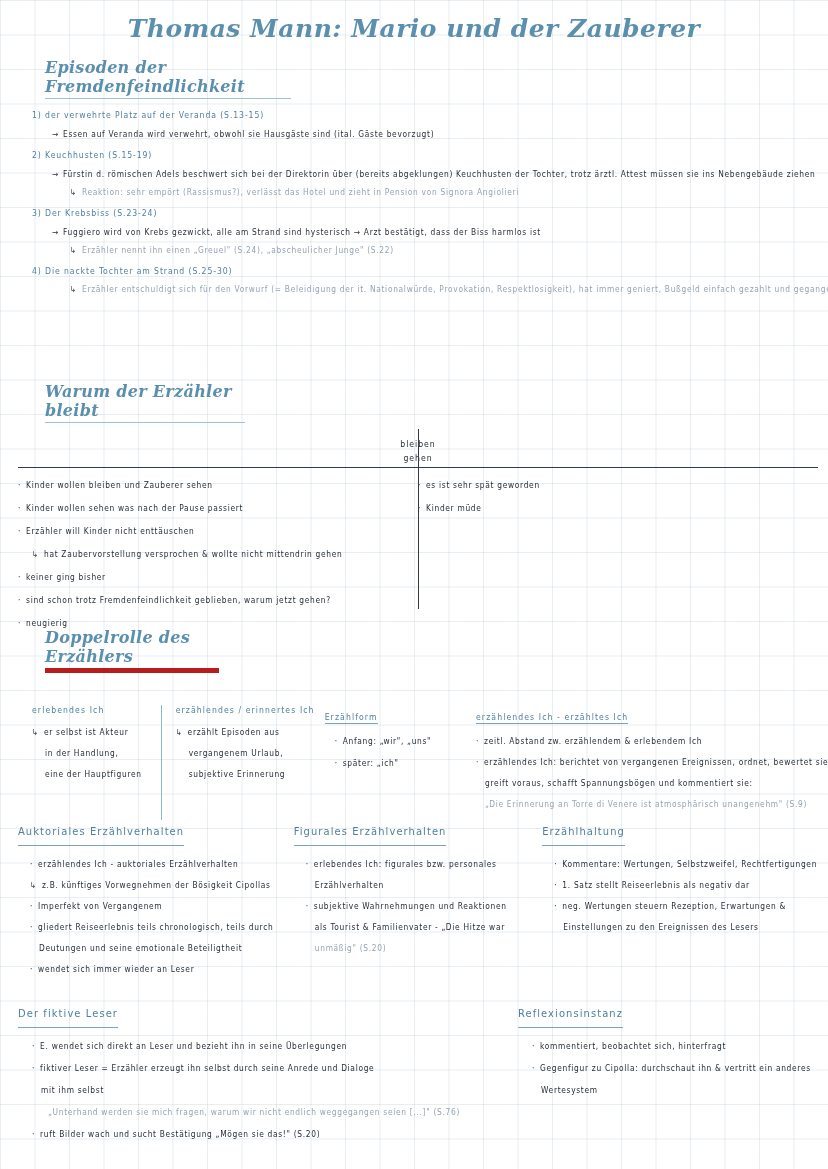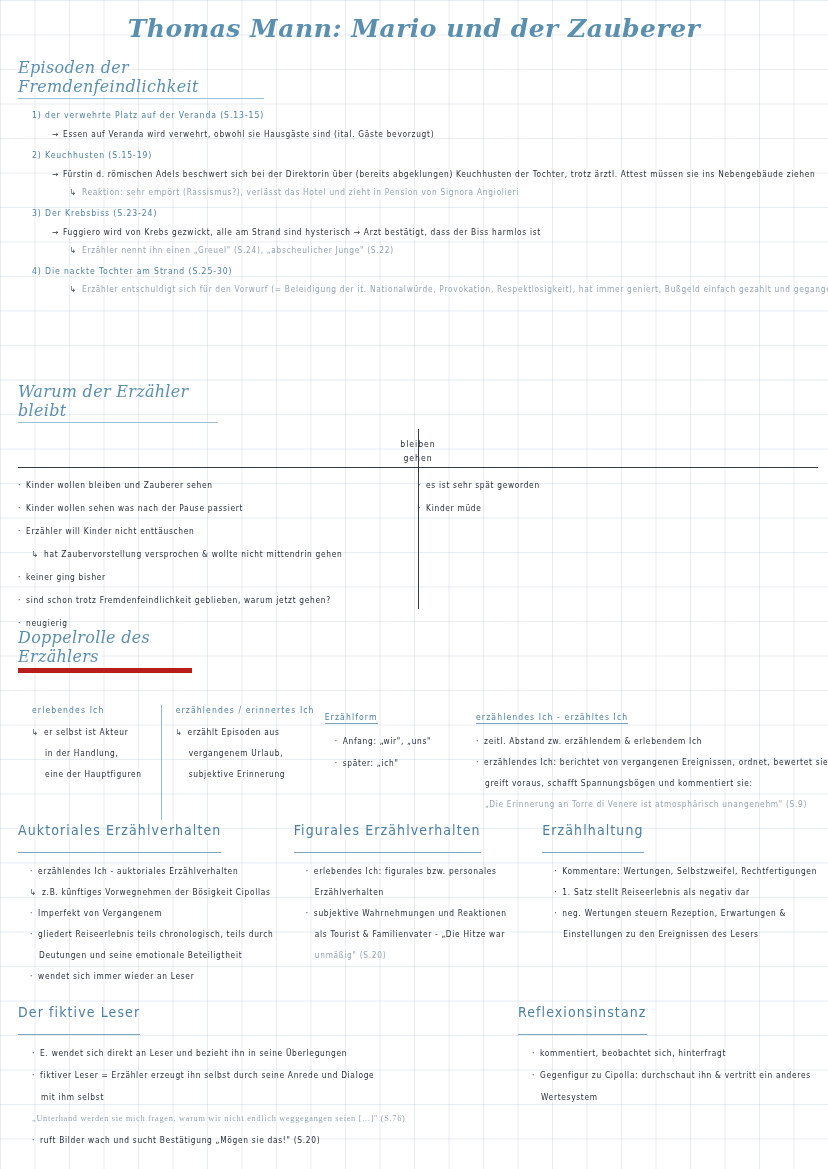--- a/index.html
+++ b/index.html
@@ -33,48 +33,49 @@
     font-weight: bold;
     font-size: 25px;
     letter-spacing: 0.5px;
     padding-top: 14px;
   }
 
   .sec-head {
     color:#5b8fae;
     font-family:"DejaVu Serif", serif;
     font-style: italic;
-    font-weight: normal;
+    font-weight: bold;
     font-size: 16px;
     letter-spacing:0.3px;
+    margin-left:27px;
   }
 
   .note {
     font-family:"DejaVu Sans Condensed","DejaVu Sans", sans-serif;
     font-size: 8.3px;
     letter-spacing: 0.7px;
     color:#1f2733;
     white-space: nowrap;
   }
   .note.lvl1 { color:#4d7fa0; font-size:8.6px; letter-spacing:0.9px; }
   .note.sub  { color:#2a2f38; }
   .note.faint{ color:#93a3b4; }
 
   .arrow::before { content:"\2192"; margin-right:4px; }
   .hook::before  { content:"\21B3"; margin-right:5px; color:#3b4450; }
   .dot::before   { content:"\00B7"; margin-right:5px; }
 
   .u-head {
     color:#4d7fa0;
     font-family:"DejaVu Sans Condensed","DejaVu Sans", sans-serif;
-    font-size:14px;
+    font-size:11px;
     letter-spacing:1.1px;
     border-bottom:1px solid #7ba4bf;
     display:inline-block;
-    padding-bottom:14px;
+    padding-bottom:7px;
   }
 
   
   #sec-episodes { position:absolute; top:58px; left:18px; width:800px; }
   #sec-episodes .sec-head { display:block; border-bottom:1px solid #9cc0d4; padding-bottom:2px; width:246px;}
   .ep-item { margin-top:11px; }
   .ep-item .ep-title { margin-left:14px; }
   .ep-item .ep-arrow { margin-left:34px; margin-top:9px; }
   .ep-item .ep-hook  { margin-left:52px; margin-top:8px; }
 
@@ -254,21 +255,21 @@
     </div>
   </div>
 
   <div id="sec-leser">
     <div class="l-col">
       <span class="u-head">Der fiktive Leser</span>
       <div class="body" id="ls-left">
           <div class="note dot">E. wendet sich direkt an Leser und bezieht ihn in seine Überlegungen</div>
           <div class="note dot">fiktiver Leser = Erzähler erzeugt ihn selbst durch seine Anrede und Dialoge</div>
           <div class="note cont" style="margin-left: 9px;">mit ihm selbst</div>
-          <div class="note faint" style="margin-left: 0; font-family: Liberation Serif, serif;">„Unterhand werden sie mich fragen, warum wir nicht endlich weggegangen seien [...]" (S.76)</div>
+          <div class="note faint" style="margin-left: 16px;">„Unterhand werden sie mich fragen, warum wir nicht endlich weggegangen seien [...]" (S.76)</div>
           <div class="note dot">ruft Bilder wach und sucht Bestätigung „Mögen sie das!" (S.20)</div>
         </div>
     </div>
     <div class="l-col right">
       <span class="u-head">Reflexionsinstanz</span>
       <div class="body" id="ls-right">
           <div class="note dot">kommentiert, beobachtet sich, hinterfragt</div>
           <div class="note dot">Gegenfigur zu Cipolla: durchschaut ihn &amp; vertritt ein anderes</div>
           <div class="note cont" style="margin-left: 9px;">Wertesystem</div>
         </div>

